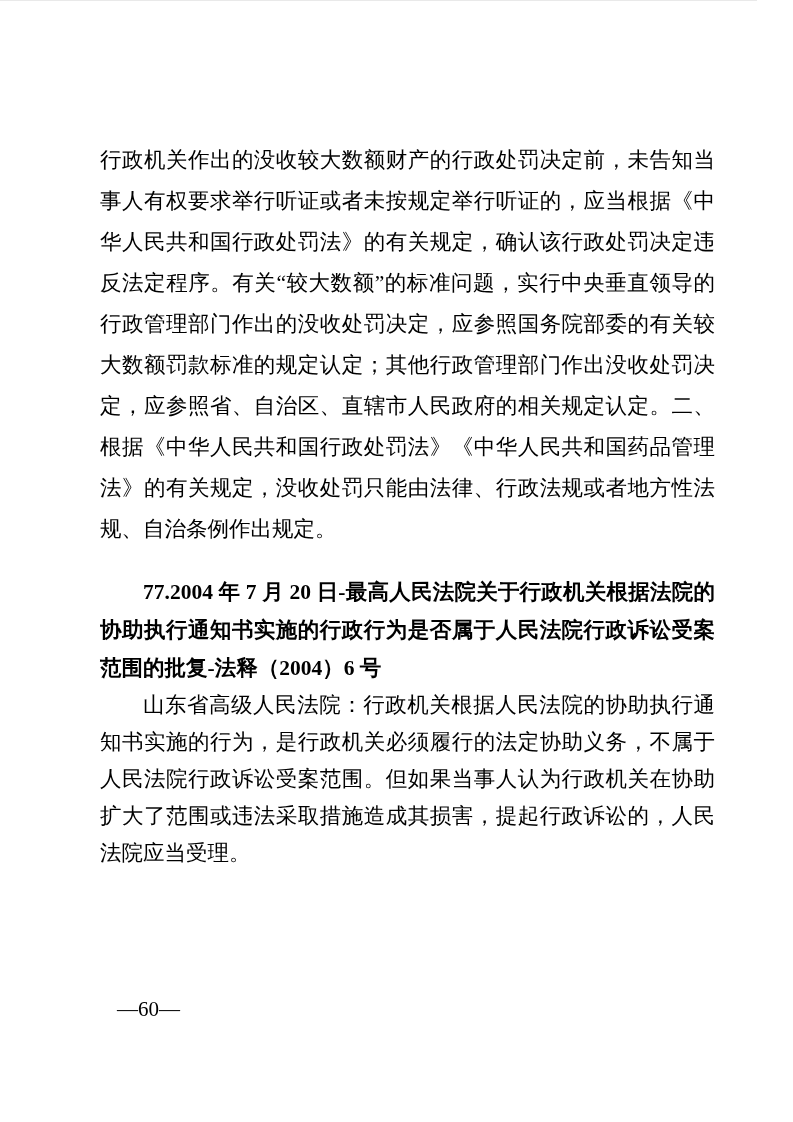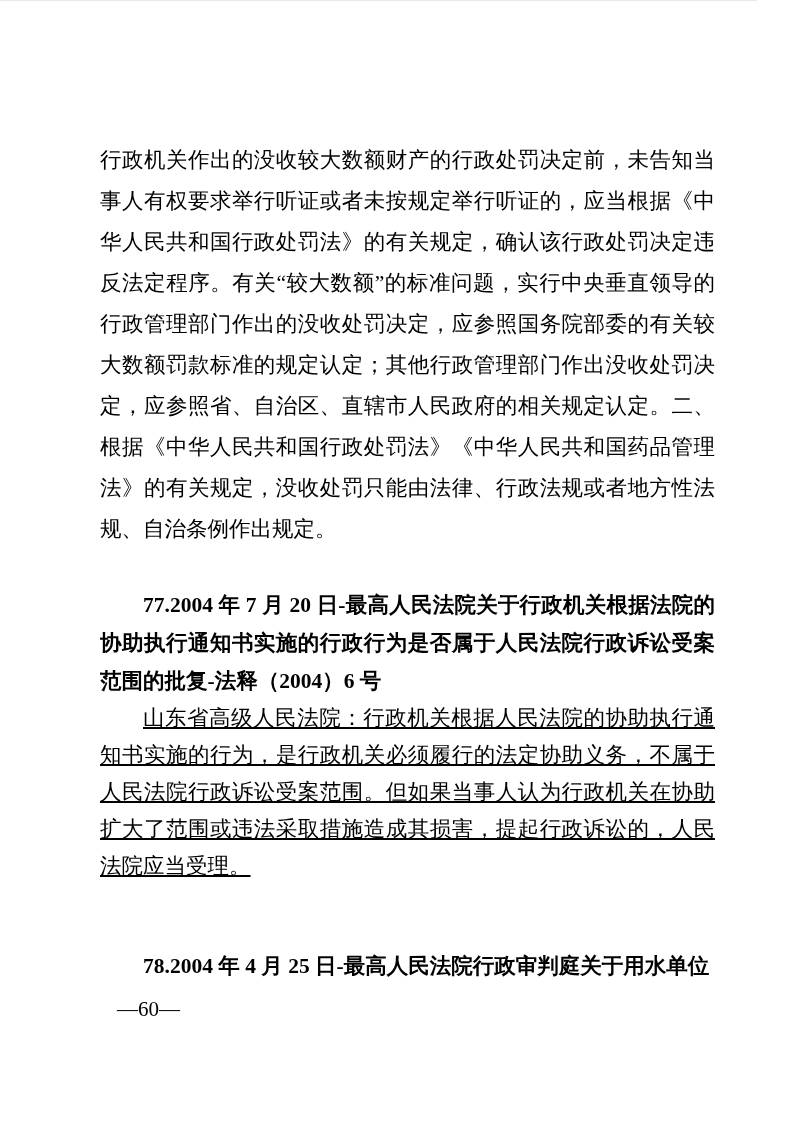--- a/index.html
+++ b/index.html
@@ -30,33 +30,32 @@
     line-height: 41px;
     text-align: justify;
     text-justify: inter-ideograph;
     font-weight: 400;
   }
   .para-tight {
     line-height: 37px;
   }
   .indent {
     text-indent: 2em;
-    text-decoration: underline;
   }
   .heading {
     margin: 0;
     font-size: 21.5px;
     font-weight: 700;
     line-height: 38px;
     text-align: justify;
     text-justify: inter-ideograph;
     text-indent: 2em;
   }
   .heading-77 {
-    margin-top: 36px;
+    margin-top: 23px;
   }
   .heading-78 {
     margin-top: 62px;
   }
   .page-number {
     position: absolute;
     left: 117px;
     top: 988px;
     font-size: 21px;
     line-height: 24px;
@@ -66,16 +65,15 @@
   }
 </style>
 </head>
 <body>
 
 <div class="page">
   <div class="content">
     <p class="para">行政机关作出的没收较大数额财产的行政处罚决定前，未告知当事人有权要求举行听证或者未按规定举行听证的，应当根据《中华人民共和国行政处罚法》的有关规定，确认该行政处罚决定违反法定程序。有关“较大数额”的标准问题，实行中央垂直领导的行政管理部门作出的没收处罚决定，应参照国务院部委的有关较大数额罚款标准的规定认定；其他行政管理部门作出没收处罚决定，应参照省、自治区、直辖市人民政府的相关规定认定。二、根据《中华人民共和国行政处罚法》《中华人民共和国药品管理法》的有关规定，没收处罚只能由法律、行政法规或者地方性法规、自治条例作出规定。</p>
     <h2 class="heading heading-77">77.2004 年 7 月 20 日-最高人民法院关于行政机关根据法院的协助执行通知书实施的行政行为是否属于人民法院行政诉讼受案范围的批复-法释（2004）6 号</h2>
     <p class="para para-tight indent">山东省高级人民法院：行政机关根据人民法院的协助执行通知书实施的行为，是行政机关必须履行的法定协助义务，不属于人民法院行政诉讼受案范围。但如果当事人认为行政机关在协助扩大了范围或违法采取措施造成其损害，提起行政诉讼的，人民法院应当受理。</p>
-    <h2 class="heading heading-78">78.2004 年 4 月 25 日-最高人民法院行政审判庭关于用水单位</h2>
   </div>
   <div class="page-number">—60—</div>
 </div>
 
 </body></html>

